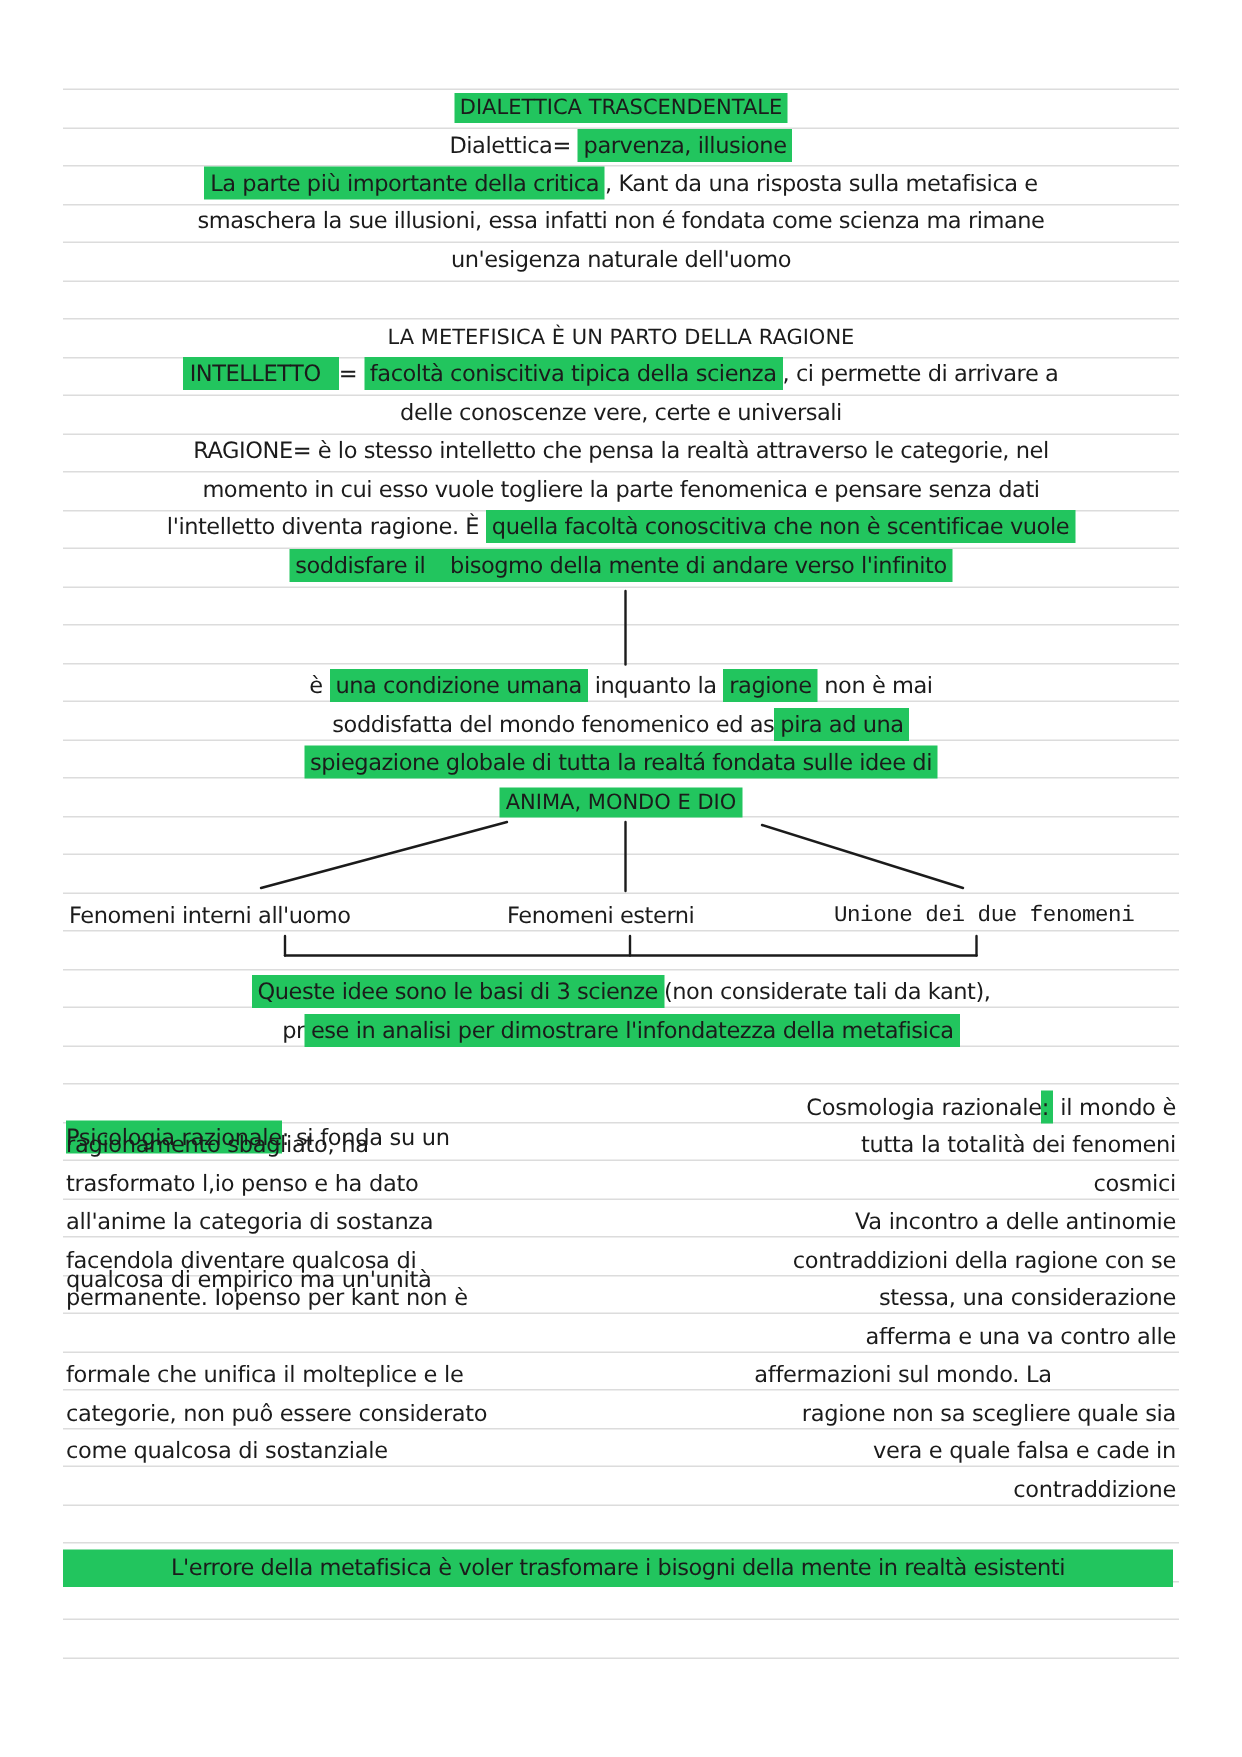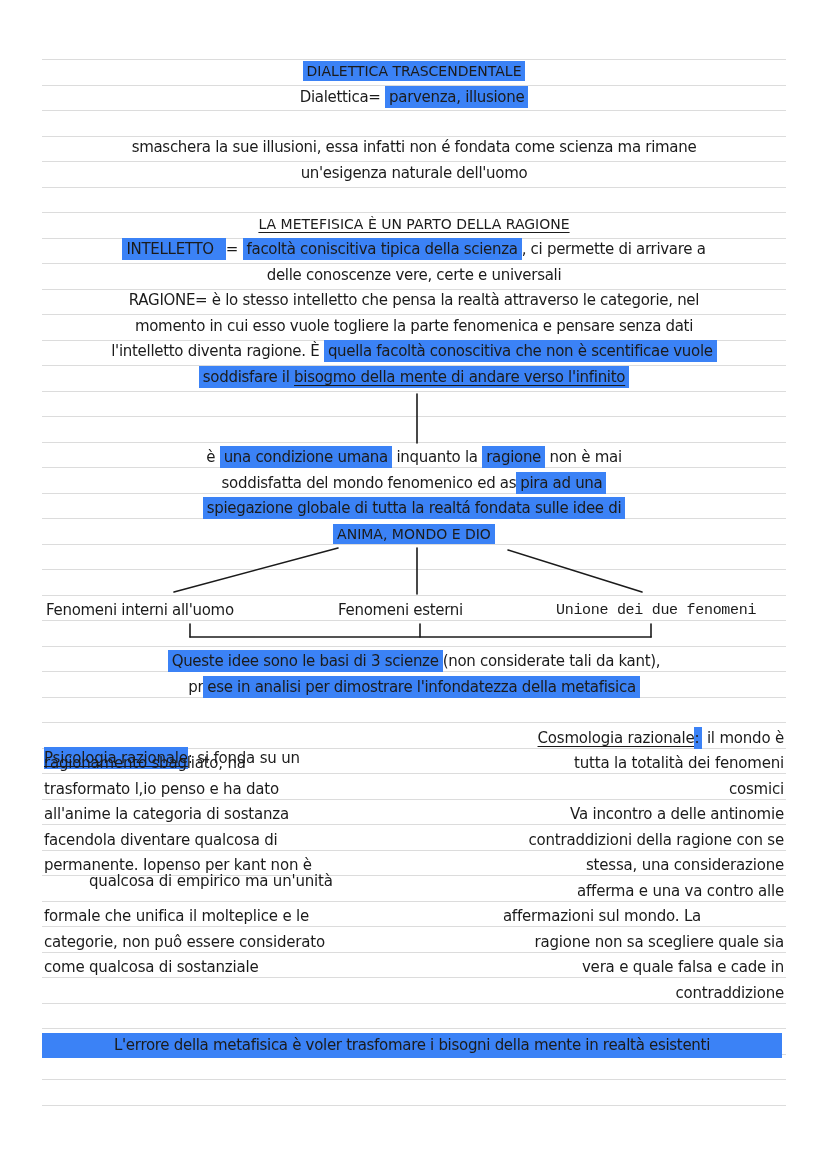--- a/index.html
+++ b/index.html
@@ -54,24 +54,24 @@
       left: 420px;
       width: 364px;
       height: 25px;
       line-height: 25px;
       font-size: 15px;
       white-space: nowrap;
       text-align: right;
       letter-spacing: -0.2px;
     }
     .hl {
-      background: #3b82f6;
+      background: #22c55e;
       padding: 2px 4px;
     }
-    .ul { text-decoration: underline; text-underline-offset: 3px; }
+    .ul { text-underline-offset: 3px; }
     .caps { letter-spacing: 0px; font-size: 14px; }
     .diagram {
       position: absolute;
       left: 0; top: 0;
       width: 828px; height: 1171px;
       pointer-events: none;
     }
     .branch-label {
       position: absolute;
       height: 25px;
@@ -130,37 +130,40 @@
       <div class="ruled" style="top: 1079px;"></div>
       <div class="ruled" style="top: 1105px;"></div>
     </div>
 
   <div class="line center" style="top:59px;">
     <span class="hl caps">DIALETTICA TRASCENDENTALE</span>
   </div>
   <div class="line center" style="top:85px;">
     <span>Dialettica</span><span>= </span><span class="hl">parvenza, illusione</span>
   </div>
+  <div class="line center" style="top:110px;">
+    <span class="hl">La parte più importante della critica</span><span>, Kant da una risposta sulla metafisica e</span>
+  </div>
   <div class="line center" style="top:135px;">smaschera la sue illusioni, essa infatti non é fondata come scienza ma rimane</div>
   <div class="line center" style="top:161px;">un'esigenza naturale dell'uomo</div>
 
   <div class="line center" style="top:212px;">
     <span class="ul caps">LA METEFISICA È UN PARTO DELLA RAGIONE</span>
   </div>
   <div class="line center" style="top:237px;">
     <span class="hl" style="padding-right:12px;"><span>INTELLETTO</span></span><span>= </span><span class="hl">facoltà coniscitiva tipica della scienza</span><span>, ci permette di arrivare a</span>
   </div>
   <div class="line center" style="top:263px;">delle conoscenze vere, certe e universali</div>
   <div class="line center" style="top:288px;">RAGIONE= è lo stesso intelletto che pensa la realtà attraverso le categorie, nel</div>
   <div class="line center" style="top:314px;">momento in cui esso vuole togliere la parte fenomenica e pensare senza dati</div>
   <div class="line center" style="top:339px;">
     <span>l'intelletto diventa ragione. È </span><span class="hl">quella facoltà conoscitiva che non è scentificae vuole</span>
   </div>
   <div class="line center" style="top:365px;">
-    <span class="hl" style="padding-right:0;margin-top:39px;">soddisfare il </span><span class="hl ul" style="padding-left:0;">bisogmo della mente di andare verso l'infinito</span>
+    <span class="hl" style="padding-right:12px;margin-top:39px;">soddisfare il </span><span class="hl ul" style="padding-left:0;">bisogmo della mente di andare verso l'infinito</span>
   </div>
 
   <div class="line center" style="top:445px;">
     <span>è </span><span class="hl">una condizione umana</span><span> inquanto la </span><span class="hl">ragione</span><span> non è mai</span>
   </div>
   <div class="line center" style="top:471px;">
     <span>soddisfatta del mondo fenomenico ed as</span><span class="hl">pira ad una</span>
   </div>
   <div class="line center" style="top:496px;">
     <span class="hl">spiegazione globale di tutta la realtá fondata sulle idee di</span>
@@ -182,21 +185,21 @@
 
   <div>
     <div class="col-left" style="top:726px;margin-top:20px;">
       <span class="hl ul" style="padding-left:0;padding-right:0;">Psicologia razionale</span><span>:</span><span> si fonda su un</span>
     </div>
     <div class="col-left" style="top:751px;">ragionamento sbagliato, ha</div>
     <div class="col-left" style="top:777px;">trasformato l,io penso e ha dato</div>
     <div class="col-left" style="top:802px;">all'anime la categoria di sostanza</div>
     <div class="col-left" style="top:828px;">facendola diventare qualcosa di</div>
     <div class="col-left" style="top:853px;">permanente. Iopenso per kant non è</div>
-    <div class="col-left" style="top:869px;margin-left:45px;">qualcosa di empirico ma un'unità</div>
+    <div class="col-left" style="top:841px;">qualcosa di empirico ma un'unità</div>
     <div class="col-left" style="top:904px;">formale che unifica il molteplice e le</div>
     <div class="col-left" style="top:930px;">categorie, non puô essere considerato</div>
     <div class="col-left" style="top:955px;">come qualcosa di sostanziale</div>
   </div>
 
   <div>
     <div class="col-right" style="top:726px;">
       <span class="ul">Cosmologia razionale</span><span class="hl" style="padding:2px 3px 2px 0;"><span>:</span></span><span> il mondo è</span>
     </div>
     <div class="col-right" style="top:751px;">tutta la totalità dei fenomeni</div>

